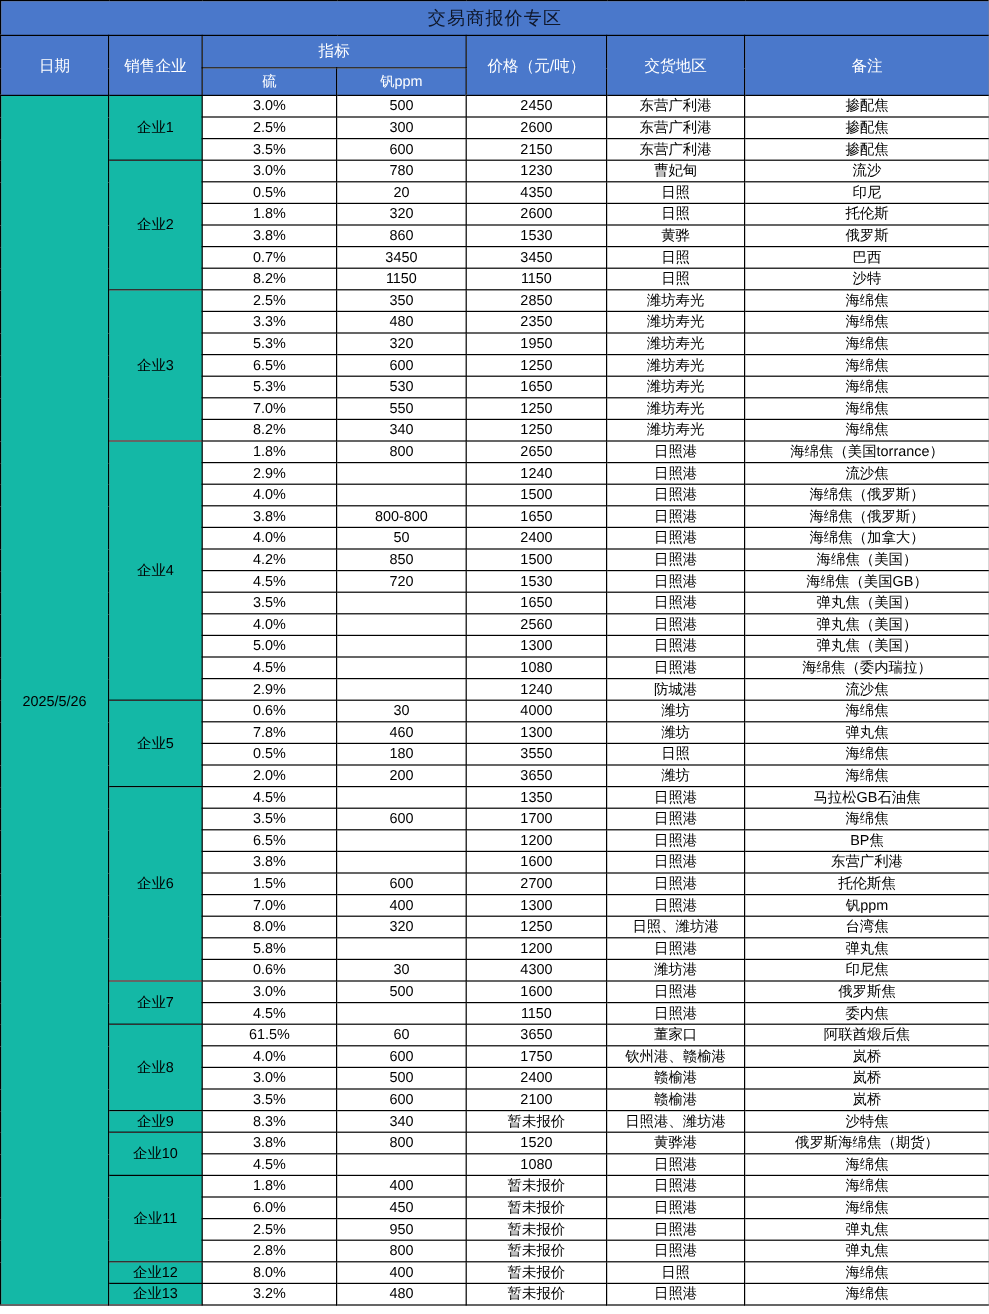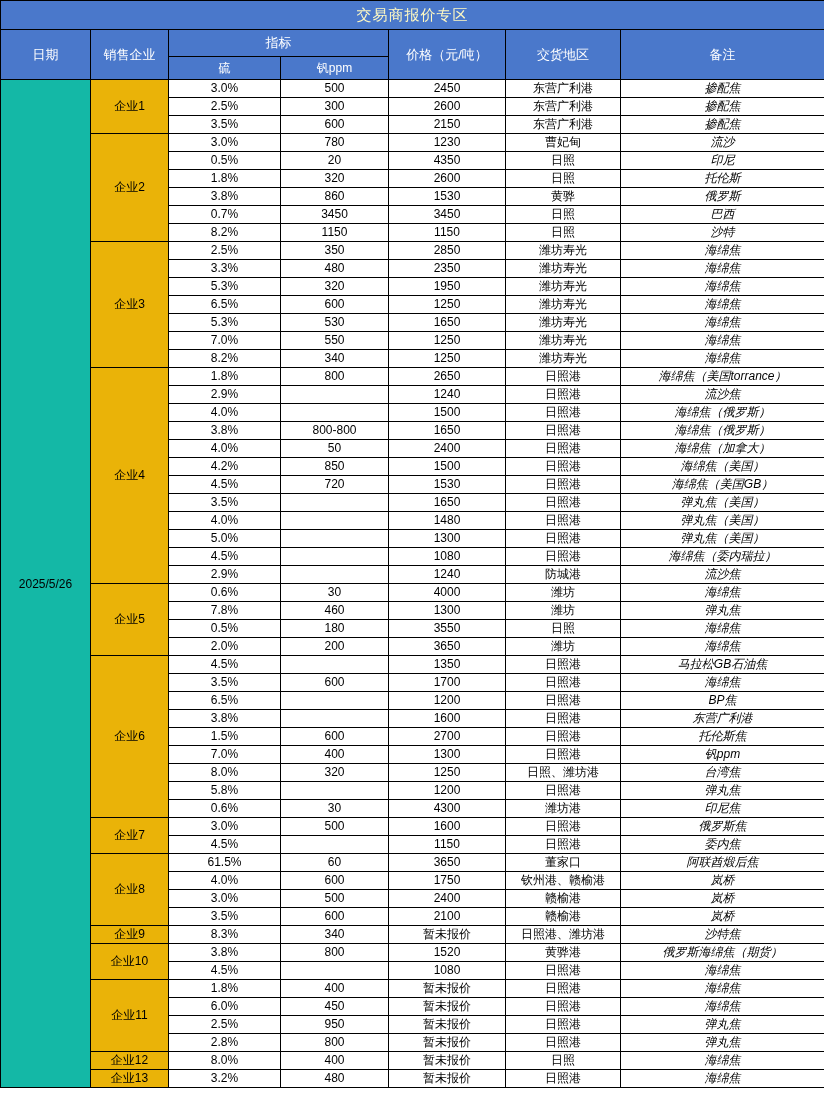--- a/index.html
+++ b/index.html
@@ -34,21 +34,21 @@
     margin: 0;
     text-align: center;
     vertical-align: middle;
     font-weight: normal;
     overflow: hidden;
     white-space: nowrap;
   }
   
   .title-cell {
     background: #4A78CB;
-    color: #fef9c3;
+    color: #0f172a;
     font-size: 15px;
     font-weight: bold;
     height: 28px;
     letter-spacing: 1px;
   }
   
   .hdr {
     background: #4A78CB;
     color: #ffffff;
     font-size: 13px;
@@ -64,25 +64,25 @@
   .hdr-tall { height: 48px; }
   .hdr-top  { height: 26px; }
   
   .cell {
     font-size: 12px;
     color: #000000;
     height: 17px;
     line-height: 17px;
     background: #ffffff;
   }
-  .cell-note { font-size: 12px; font-style: italic; }
+  .cell-note { font-size: 12px; }
   .cell-firm {
     font-size: 12px;
     color: #000000;
-    background: #eab308;
+    background: #14b8a6;
   }
   .cell-date {
     font-size: 12px;
     color: #000000;
     background: #14b8a6;
   }
   
   col.c-date { width: 90px; }
   col.c-firm { width: 78px; }
   col.c-s    { width: 112px; }
@@ -292,21 +292,21 @@
         <tr>
           <td class="cell">3.5%</td>
           <td class="cell"></td>
           <td class="cell">1650</td>
           <td class="cell">日照港</td>
           <td class="cell cell-note">弹丸焦（美国）</td>
         </tr>
         <tr>
           <td class="cell">4.0%</td>
           <td class="cell"></td>
-          <td class="cell">1480</td>
+          <td class="cell">2560</td>
           <td class="cell">日照港</td>
           <td class="cell cell-note">弹丸焦（美国）</td>
         </tr>
         <tr>
           <td class="cell">5.0%</td>
           <td class="cell"></td>
           <td class="cell">1300</td>
           <td class="cell">日照港</td>
           <td class="cell cell-note">弹丸焦（美国）</td>
         </tr>

